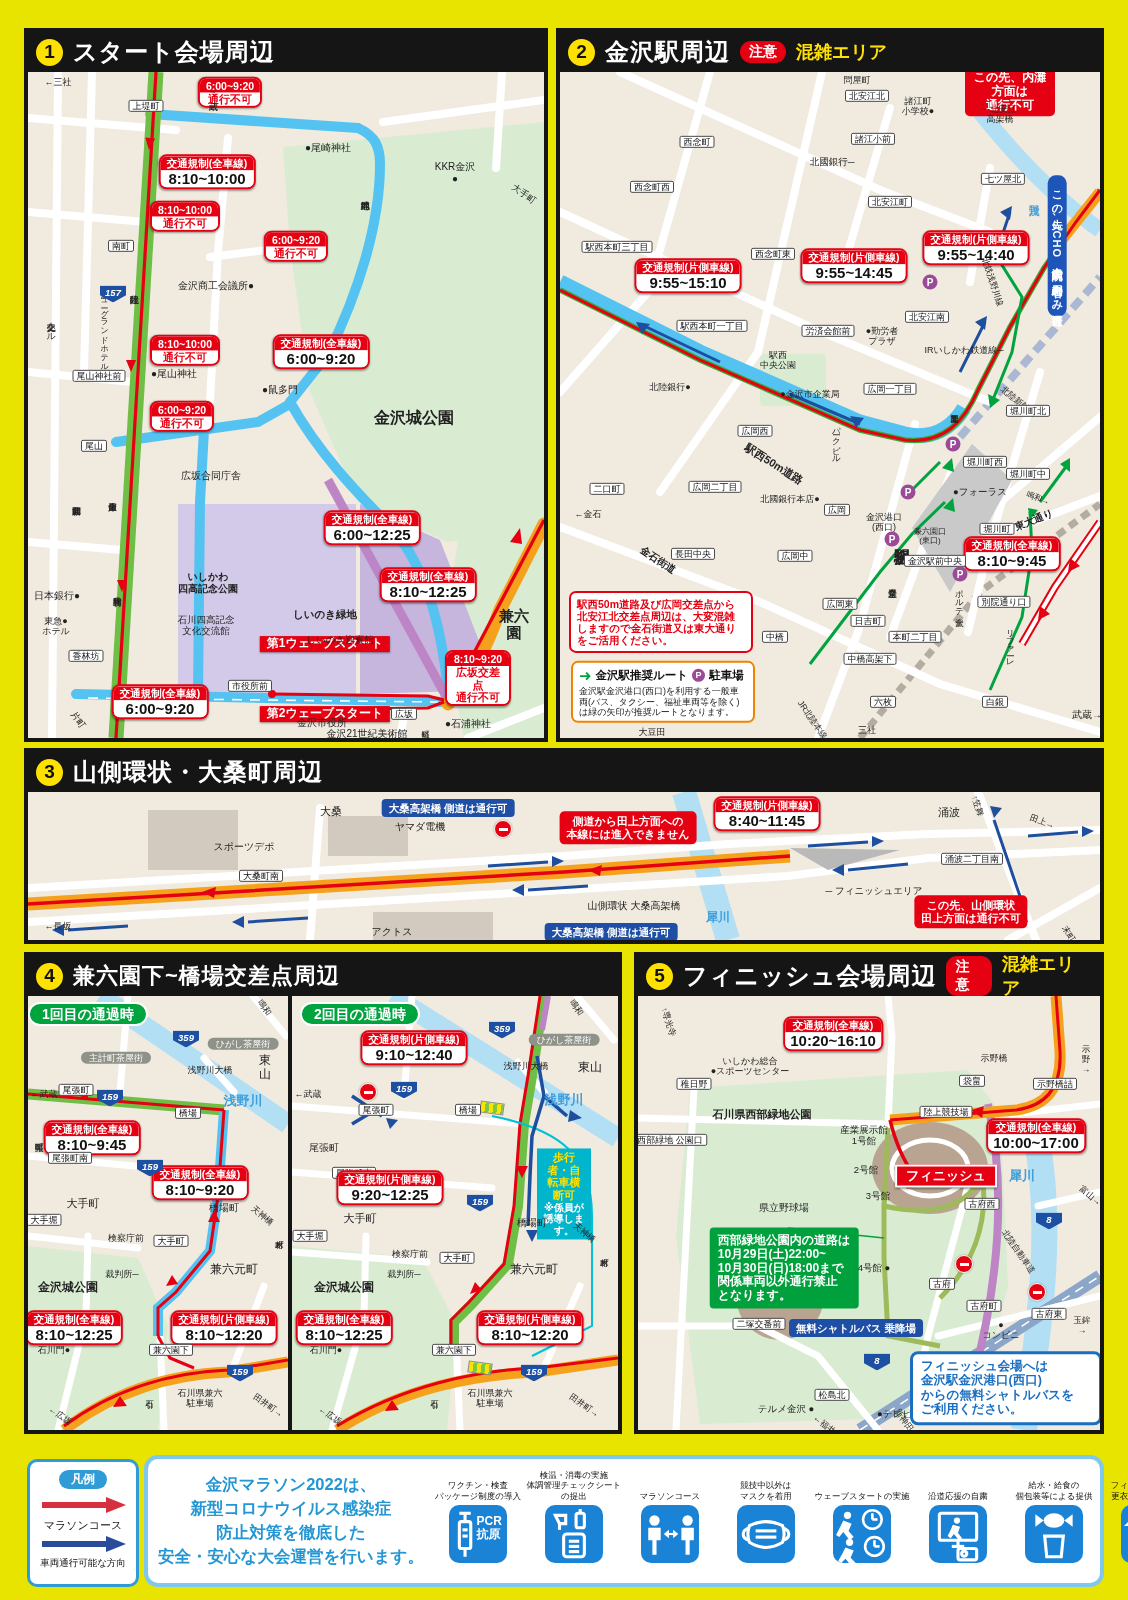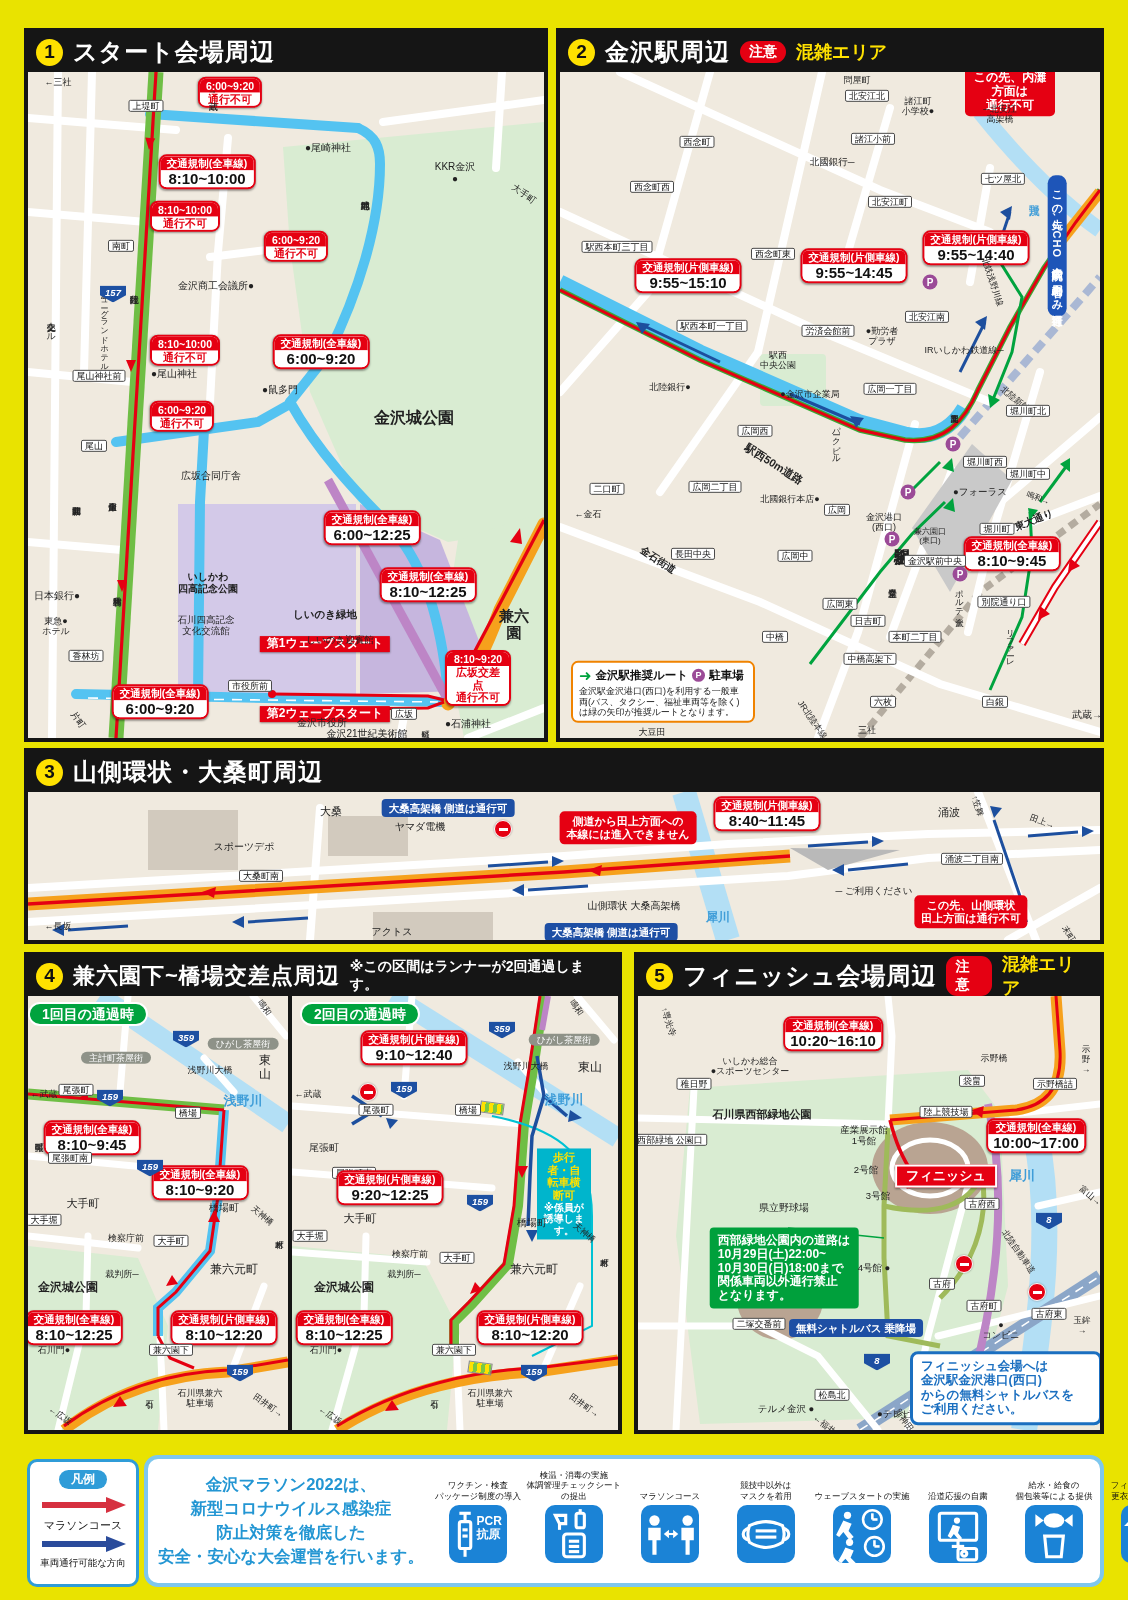--- a/index.html
+++ b/index.html
@@ -292,20 +292,21 @@
           <div class="rl-b">9:55~14:45</div>
         </div>
         <div class="an reg" style="left: 128px; top: 204px;">
           <div class="rl-h">交通規制(片側車線)</div>
           <div class="rl-b">9:55~15:10</div>
         </div>
         <div class="an reg" style="left: 452px; top: 482px;">
           <div class="rl-h">交通規制(全車線)</div>
           <div class="rl-b">8:10~9:45</div>
         </div>
+        <div class="an nb" style="left: 101px; top: 550px; width: 168px;">駅西50m道路及び広岡交差点から北安江北交差点周辺は、大変混雑しますので金石街道又は東大通りをご活用ください。</div>
         <div class="an rec" style="left: 103px; top: 620px; width: 168px;"><div class="rec-h">
             <span class="garrow">➜</span>
             <b>金沢駅推奨ルート</b>
             <span class="pk-mini">P</span>
             <span>駐車場</span>
           </div><div class="rec-b">金沢駅金沢港口(西口)を利用する一般車両(バス、タクシー、福祉車両等を除く)は緑の矢印が推奨ルートとなります。</div></div>
         <div class="an p" style="left: 297px; top: 8px; font-size: 9px;">問屋町</div>
         <div class="an sg" style="left: 307px; top: 24px;">北安江北</div>
         <div class="an p" style="left: 358px; top: 34px; font-size: 9px;">諸江町
 小学校●</div>
@@ -443,35 +444,34 @@
 田上方面は通行不可</div>
         <div class="an bb" style="left: 583px; top: 140px;">大桑高架橋 側道は通行可</div>
         <div class="an sg" style="left: 233px; top: 84px;">大桑町南</div>
         <div class="an sg" style="left: 944px; top: 67px;">涌波二丁目南</div>
         <div class="an p" style="left: 303px; top: 19px; font-size: 11px;">大桑</div>
         <div class="an p" style="left: 392px; top: 35px; font-size: 10px;">ヤマダ電機</div>
         <div class="an p" style="left: 216px; top: 55px; font-size: 10px;">スポーツデポ</div>
         <div class="an p" style="left: 364px; top: 140px; font-size: 10px;">アクトス</div>
         <div class="an p" style="left: 30px; top: 134px; font-size: 9px;">←長坂</div>
         <div class="an p" style="left: 606px; top: 114px; font-size: 10px;">山側環状 大桑高架橋</div>
-        <div class="an p" style="left: 846px; top: 99px; font-size: 9.5px;">─ ご利用ください</div>
+        <div class="an p" style="left: 846px; top: 99px; font-size: 9.5px;">─ フィニッシュエリア</div>
         <div class="an p" style="left: 921px; top: 20px; font-size: 11px;">涌波</div>
         <div class="an p" style="left: 690px; top: 126px; font-size: 12px; color: rgb(63, 157, 216); font-weight: 700;">犀川</div>
         <div class="an d" style="left: 949px; top: 14px; font-size: 8.5px; transform: translate(-50%, -50%) rotate(72deg);">↑笠舞</div>
         <div class="an d" style="left: 1014px; top: 30px; font-size: 8.5px; transform: translate(-50%, -50%) rotate(20deg);">田上→</div>
         <div class="an d" style="left: 1040px; top: 142px; font-size: 8.5px; transform: translate(-50%, -50%) rotate(60deg);">末町</div>
       </div>
   </div>
 </div>
 
 <div class="panel" style="left:24px;top:952px;width:598px;height:482px;">
   <div class="phead">
     <span class="pnum">4</span>
     <span class="ptitle" style="font-size:22px;">兼六園下~橋場交差点周辺</span>
-    <span class="pnote">※この区間はランナーが2回通過します。</span>
   </div>
   <div style="display:flex;gap:4px;">
     <div class="map" style="width:260px;height:434px;">
       <svg width="260" height="434" viewBox="0 0 260 434">
         <rect width="260" height="434" fill="#f0eadf"></rect>
         <path d="M0,250 L110,262 L140,330 L130,434 L0,434 Z" fill="#d9ecd2"></path>
         <path d="M72,0 L260,128" stroke="#b3dff5" stroke-width="20" fill="none"></path>
         <g stroke="#fff" stroke-width="7" fill="none" stroke-linecap="round">
           <path d="M0,160 L170,176"></path>
             <path d="M0,240 L110,252"></path>

